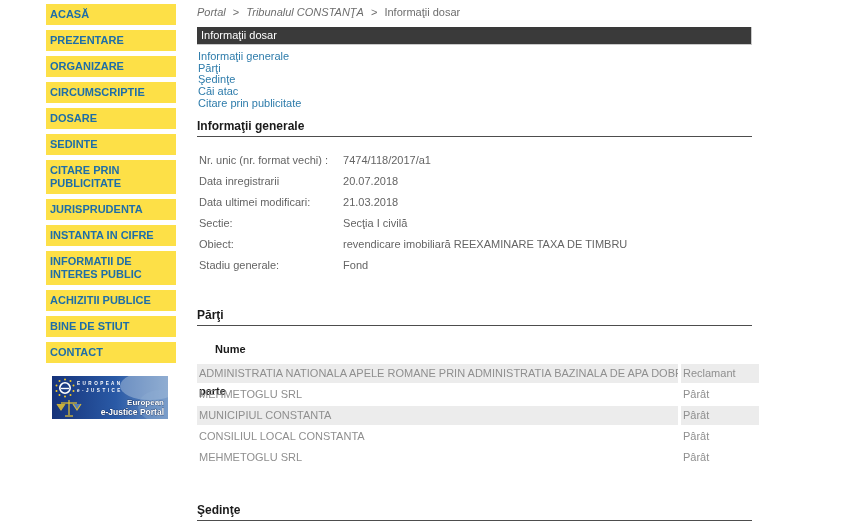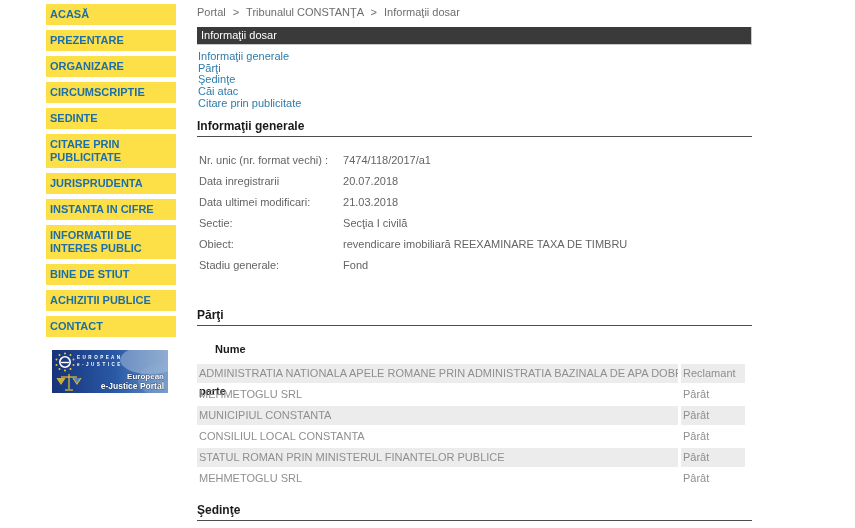--- a/index.html
+++ b/index.html
@@ -10,21 +10,21 @@
   
   .sidebar { position:absolute; left:46px; top:4px; width:130px; }
   .nav-item { display:block; width:130px; background:#fde047; margin-bottom:5px;
     padding:4px 3px 4px 4px; font-size:11px; font-weight:bold; color:#1e6ea8;
     line-height:13px; letter-spacing:0; cursor:pointer; text-transform:uppercase; }
   .eu-banner { display:block; margin:13px 0 0 6px; cursor:pointer; }
 
   
   .main { position:absolute; left:197px; top:0; width:555px; }
   .breadcrumb { position:absolute; top:6px; left:0; font-size:11px; color:#6d6d6d; }
-  .breadcrumb a { color:#6d6d6d; text-decoration:none; cursor:pointer; }
+  .breadcrumb a { color:#6d6d6d; text-decoration:none; cursor:pointer;font-style:italic; }
   .crumb-sep { margin:0 4px; color:#6d6d6d; }
 
   .title-bar { position:absolute; top:27px; left:0; width:555px; height:18px;
     background:#3a3a3a; border-right:1px solid #c9c9c9; border-bottom:1px solid #c9c9c9;
     color:#ffffff; font-size:11px; line-height:17px; padding-left:4px; }
 
   .quicklinks { position:absolute; top:51px; left:1px; }
   .quicklinks a { display:block; font-size:11px; line-height:11.7px; color:#2e7cab;
     text-decoration:none; cursor:pointer; }
 
@@ -39,41 +39,42 @@
   .info-row .val { display:inline-block; vertical-align:top; }
 
   
   .parti-table { position:absolute; top:339px; left:0; width:555px; }
   .pt-header { height:25px; font-size:11px; font-weight:bold; color:#1a1a1a; }
   .pt-header .c1 { display:inline-block; width:481px; padding-left:2px; vertical-align:top; line-height:21px;margin-left:16px; }
   .pt-header .c2 { display:inline-block; width:71px;  padding-left:2px; vertical-align:top; line-height:21px; }
   .pt-row { height:21px; font-size:11px; color:#8f8f8f; white-space:nowrap; }
   .pt-row .c1 { display:inline-block; width:481px; height:19px; line-height:19px; padding-left:2px;
     margin-right:3px; vertical-align:top; overflow:hidden; }
-  .pt-row .c2 { display:inline-block; width:64px; height:19px; line-height:19px; padding-left:2px;
+  .pt-row .c2 { display:inline-block; width:78px; height:19px; line-height:19px; padding-left:2px;
     vertical-align:top; }
   .pt-row.odd .c1, .pt-row.odd .c2 { background:#ececec; }
 </style>
 </head>
 <body>
 
 <div class="page">
 
   <div class="sidebar">
     <a class="nav-item">ACASĂ</a>
     <a class="nav-item">PREZENTARE</a>
     <a class="nav-item">ORGANIZARE</a>
     <a class="nav-item">CIRCUMSCRIPTIE</a>
+    <a class="nav-item">DOSARE</a>
     <a class="nav-item">SEDINTE</a>
     <a class="nav-item">CITARE PRIN PUBLICITATE</a>
     <a class="nav-item">JURISPRUDENTA</a>
     <a class="nav-item">INSTANTA IN CIFRE</a>
     <a class="nav-item">INFORMATII DE INTERES PUBLIC</a>
+    <a class="nav-item">ACHIZITII PUBLICE</a>
     <a class="nav-item">BINE DE STIUT</a>
-    <a class="nav-item">ACHIZITII PUBLICE</a>
     <a class="nav-item">CONTACT</a>
 
     <span class="eu-banner">
       <svg width="116" height="43" viewBox="0 0 116 43">
         <defs>
           <linearGradient id="bgrad" x1="0" y1="0" x2="1" y2="0">
             <stop offset="0" stop-color="#16337a"></stop>
             <stop offset="0.55" stop-color="#2a5aa6"></stop>
             <stop offset="1" stop-color="#6f94c4"></stop>
           </linearGradient>
@@ -182,23 +183,20 @@
       </div>
       <div class="pt-row">
         <span class="c1">MEHMETOGLU SRL</span><span class="c2">Pârât</span>
       </div>
       <div class="pt-row odd">
         <span class="c1">MUNICIPIUL CONSTANTA</span><span class="c2">Pârât</span>
       </div>
       <div class="pt-row">
         <span class="c1">CONSILIUL LOCAL CONSTANTA</span><span class="c2">Pârât</span>
       </div>
-      <div class="pt-row odd">
-        <span class="c1">STATUL ROMAN PRIN MINISTERUL FINANTELOR PUBLICE</span><span class="c2">Pârât</span>
-      </div>
       <div class="pt-row">
         <span class="c1">MEHMETOGLU SRL</span><span class="c2">Pârât</span>
       </div>
     </div>
 
     <div class="section-head" style="top:503px;">
       <div class="sh-title">Şedinţe</div>
       <div class="sh-rule"></div>
     </div>
 

